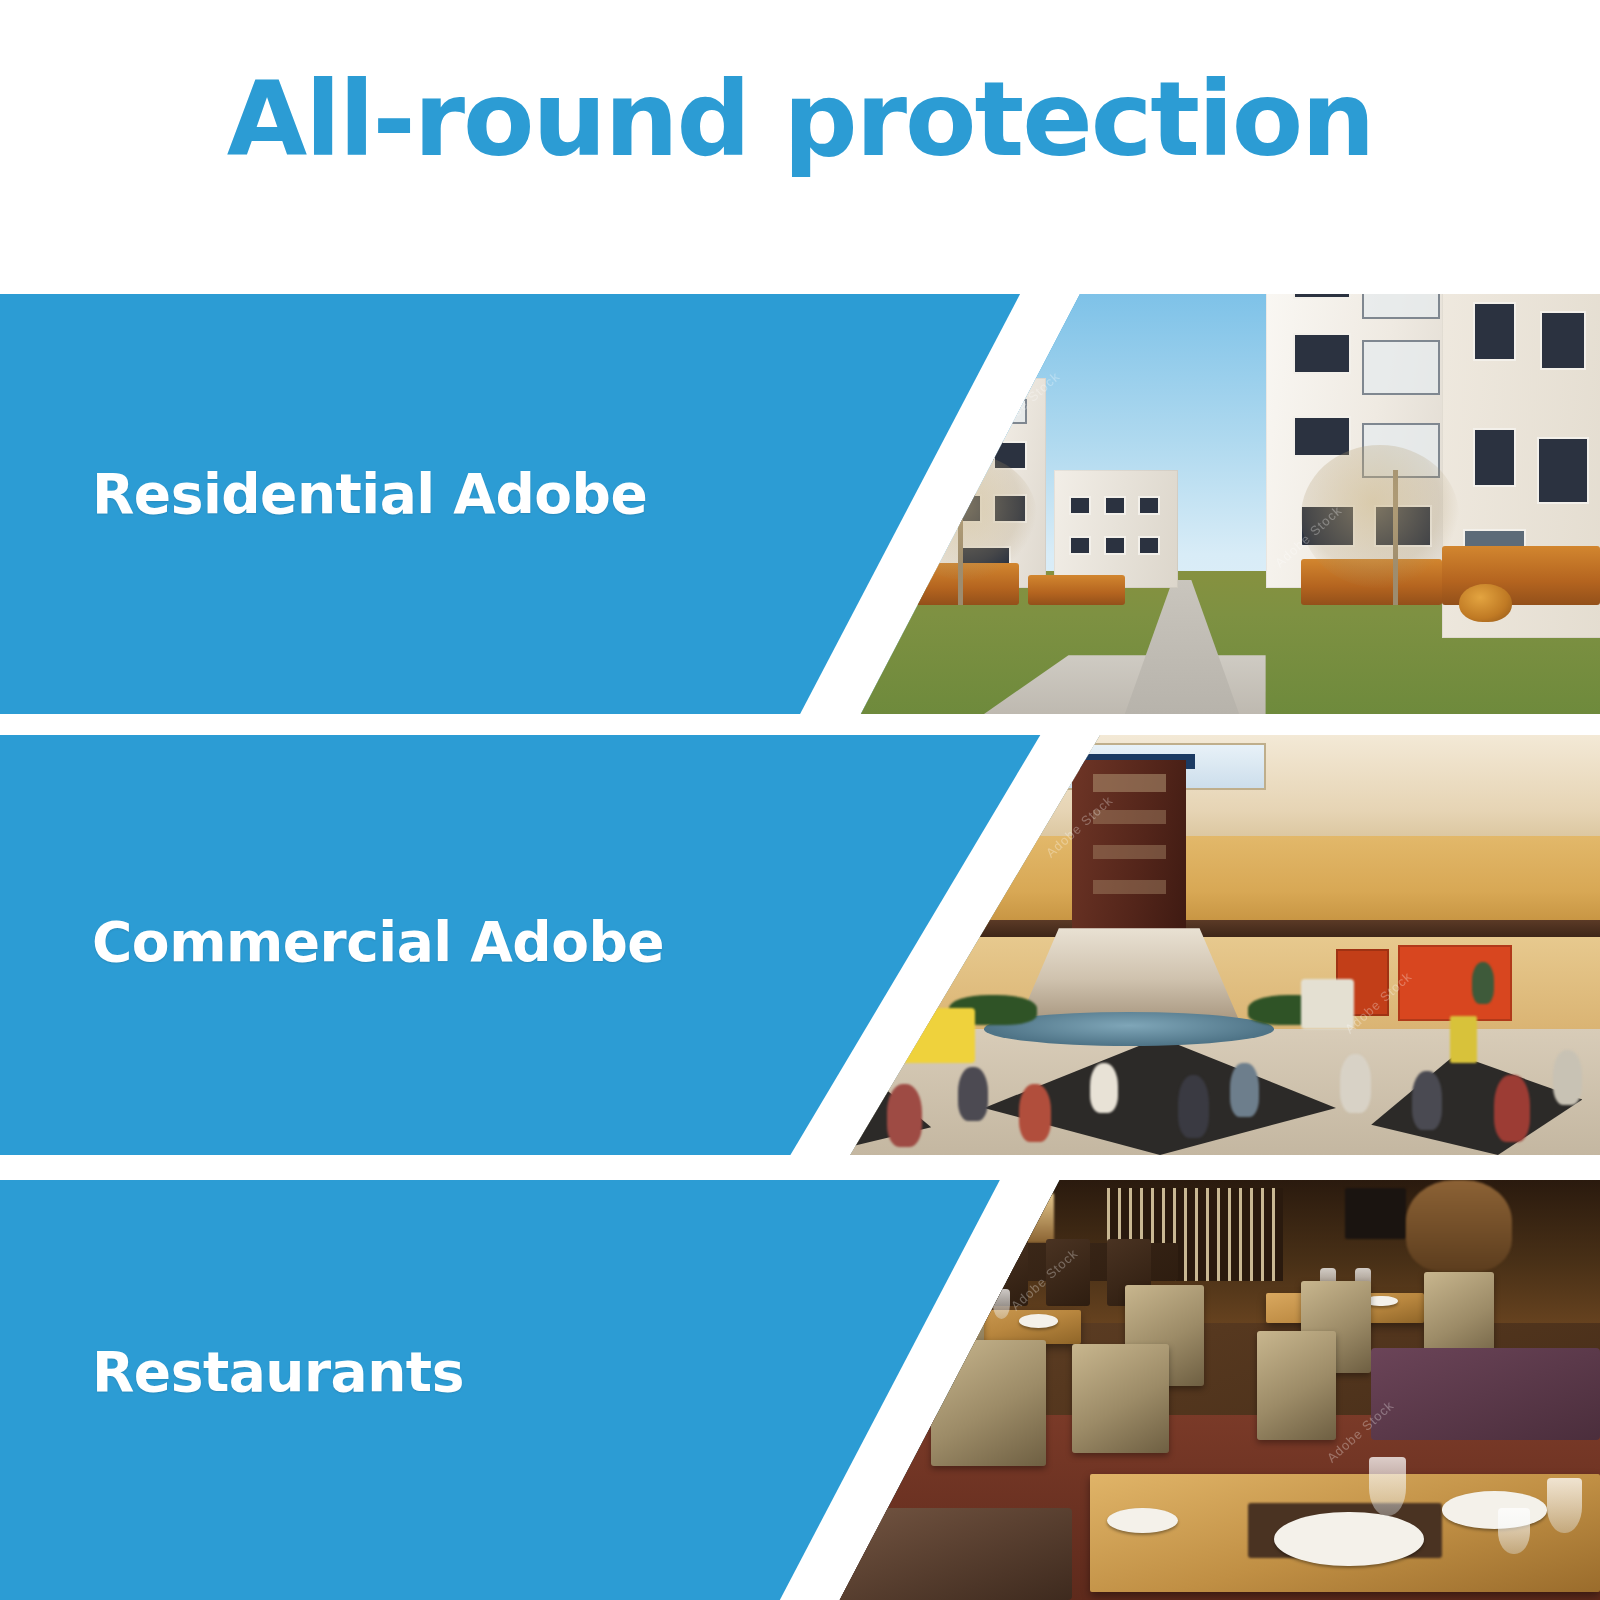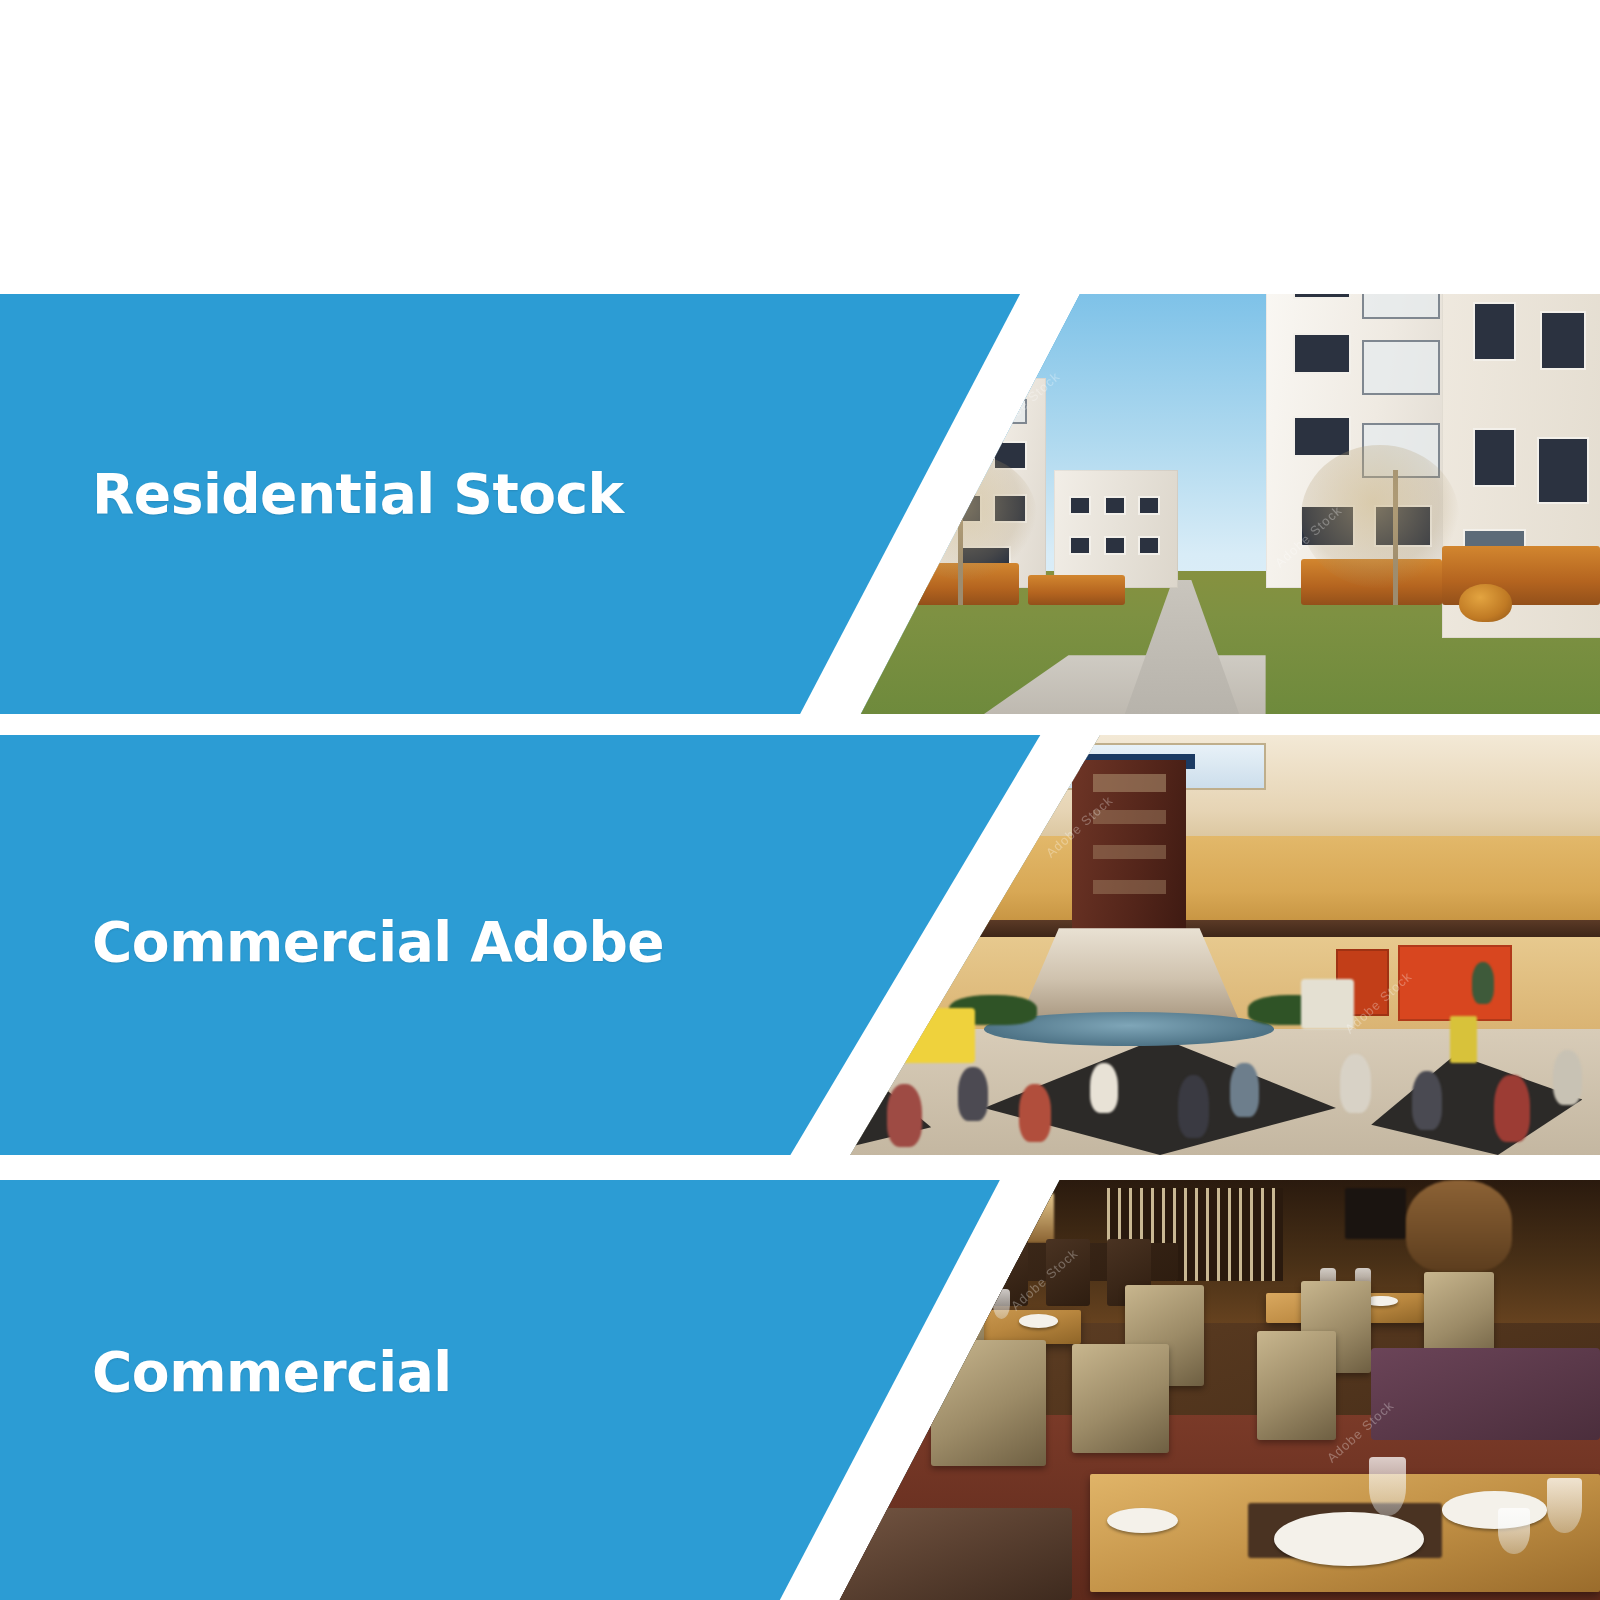--- a/index.html
+++ b/index.html
@@ -261,20 +261,23 @@
     font-size:13px; letter-spacing:1px;
     transform:rotate(-42deg); white-space:nowrap;
     pointer-events:none;
   }
 </style>
 </head>
 <body>
 
 <div class="page">
 
+  <div class="title-bar">
+    <div class="title-text">All-round protection</div>
+  </div>
 
   <div class="band band-1">
 
     <div class="stripe"></div>
 
     <div class="photo">
       <div class="scene">
         <div class="res-sky"></div>
         <div class="res-ground"></div>
         <div class="res-path2"></div>
@@ -344,21 +347,21 @@
         <div class="tree-trunk" style="left:27%;top:44%;height:30%;"></div>
         <div class="tree-crown" style="left:20%;top:38%;width:16%;height:30%;"></div>
         <div class="tree-trunk" style="right:23%;top:42%;height:32%;"></div>
         <div class="tree-crown" style="right:16%;top:36%;width:18%;height:34%;"></div>
 
         <div class="wm" style="left:30%;top:24%;">Adobe Stock</div>
         <div class="wm" style="left:62%;top:56%;">Adobe Stock</div>
       </div>
     </div>
 
-    <div class="band-label">Residential Stock</div>
+    <div class="band-label">Residential Adobe</div>
   </div>
 
   <div class="band band-2">
 
     <div class="stripe"></div>
 
     <div class="photo">
       <div class="scene">
         <div class="mall-bg"></div>
         <div class="mall-ceiling"></div>
@@ -474,16 +477,16 @@
         <div class="plate" style="right:48%;bottom:16%;width:8%;height:6%;"></div>
         <div class="glass" style="right:22%;bottom:20%;width:4.2%;height:14%;"></div>
         <div class="glass" style="right:2%;bottom:16%;width:4%;height:13%;"></div>
         <div class="glass" style="right:8%;bottom:11%;width:3.6%;height:11%;"></div>
 
         <div class="wm" style="left:32%;top:22%;">Adobe Stock</div>
         <div class="wm" style="left:68%;top:58%;">Adobe Stock</div>
       </div>
     </div>
 
-    <div class="band-label">Commercial</div>
+    <div class="band-label">Restaurants</div>
   </div>
 
 </div>
 
 </body></html>

